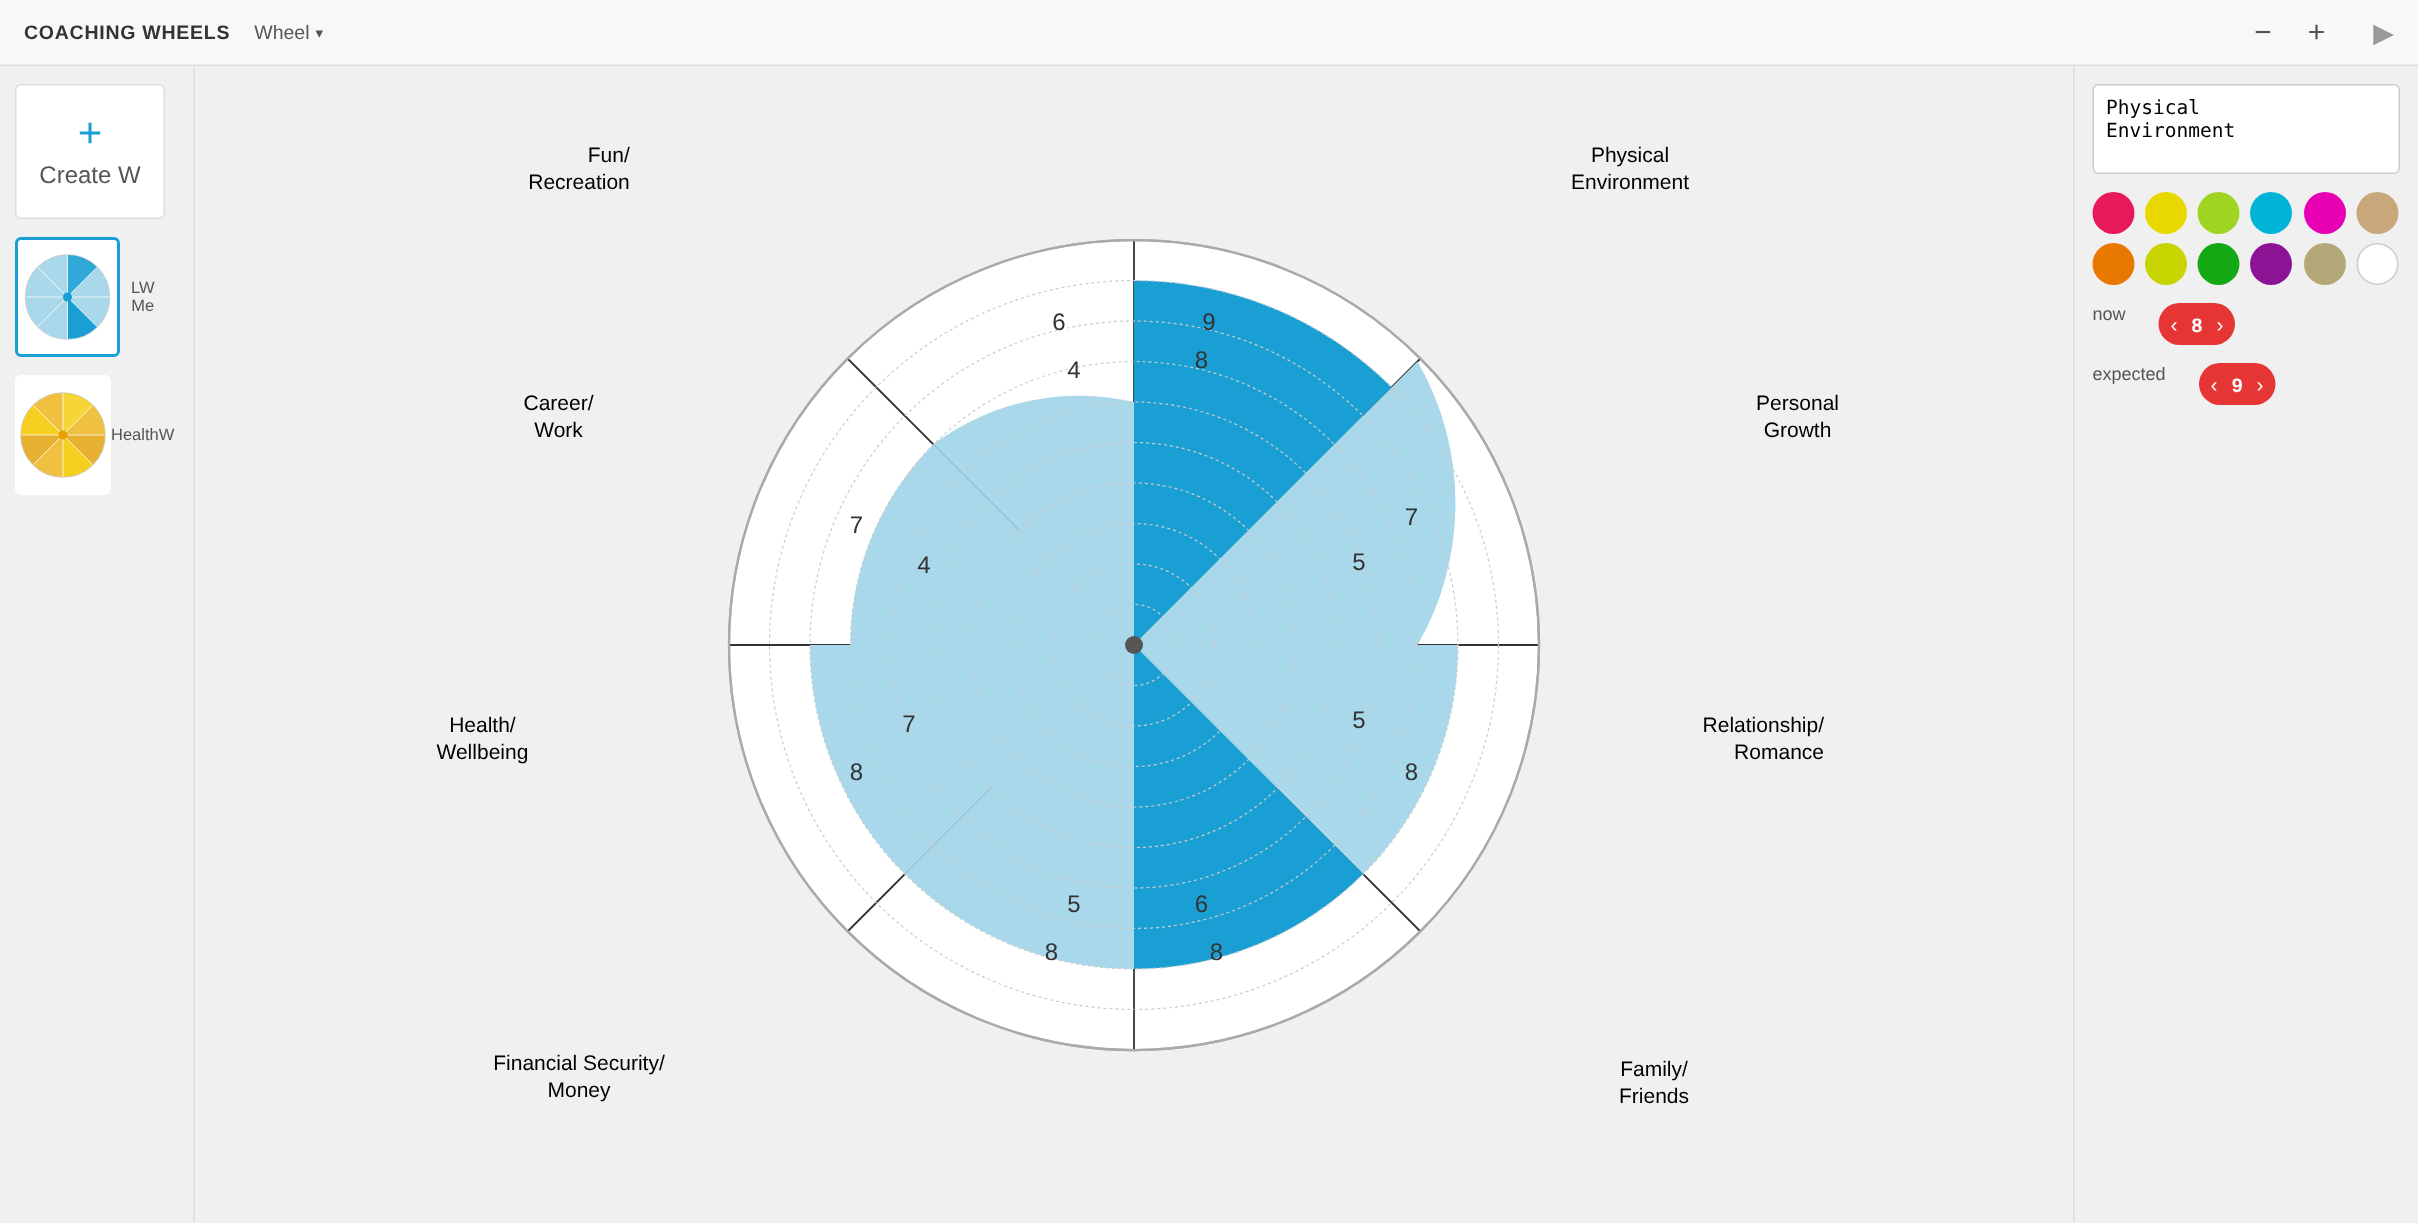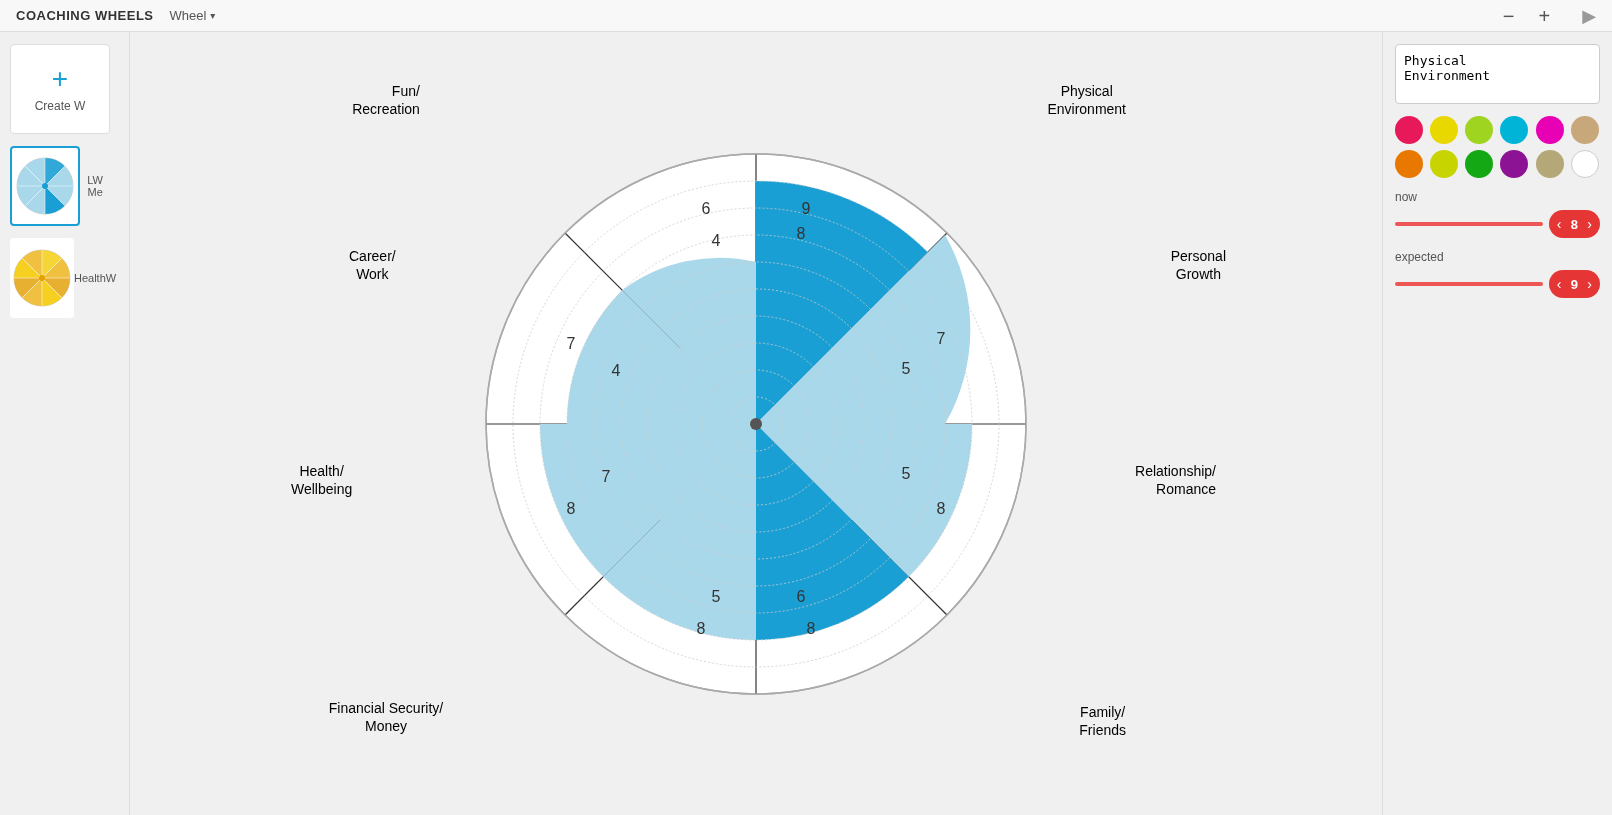--- a/index.html
+++ b/index.html
@@ -8,21 +8,21 @@
       background: #f0f0f0;
       width: 1612px;
       height: 815px;
       overflow: hidden;
       display: flex;
       flex-direction: column;
     }
 
     
     #topbar {
-      height: 32px;
+      height: 44px;
       background: #f8f8f8;
       border-bottom: 1px solid #ddd;
       display: flex;
       align-items: center;
       padding: 0 16px;
       gap: 16px;
     }
     #topbar-title {
       font-size: 13px;
       font-weight: 600;
@@ -89,21 +89,21 @@
       align-items: center;
       justify-content: center;
       cursor: pointer;
     }
     .sidebar-create .plus-icon {
       font-size: 28px;
       color: #1a9fd4;
       line-height: 1;
     }
     .sidebar-create-label {
-      font-size: 12px;
+      font-size: 16px;
       color: #555;
       margin-top: 6px;
     }
     .sidebar-wheel-item {
       width: 100px;
       display: flex;
       flex-direction: row;
       align-items: center;
       gap: 0;
     }
@@ -164,22 +164,22 @@
     .color-swatch {
       width: 28px;
       height: 28px;
       border-radius: 50%;
       cursor: pointer;
       border: none;
     }
 
     .slider-section {
       display: flex;
-      flex-direction: column;
-      gap: 6px;
+      flex-direction: row;
+      gap: 16px;
     }
     .slider-label {
       font-size: 12px;
       color: #555;
     }
     .slider-row {
       display: flex;
       align-items: center;
       gap: 6px;
     }

